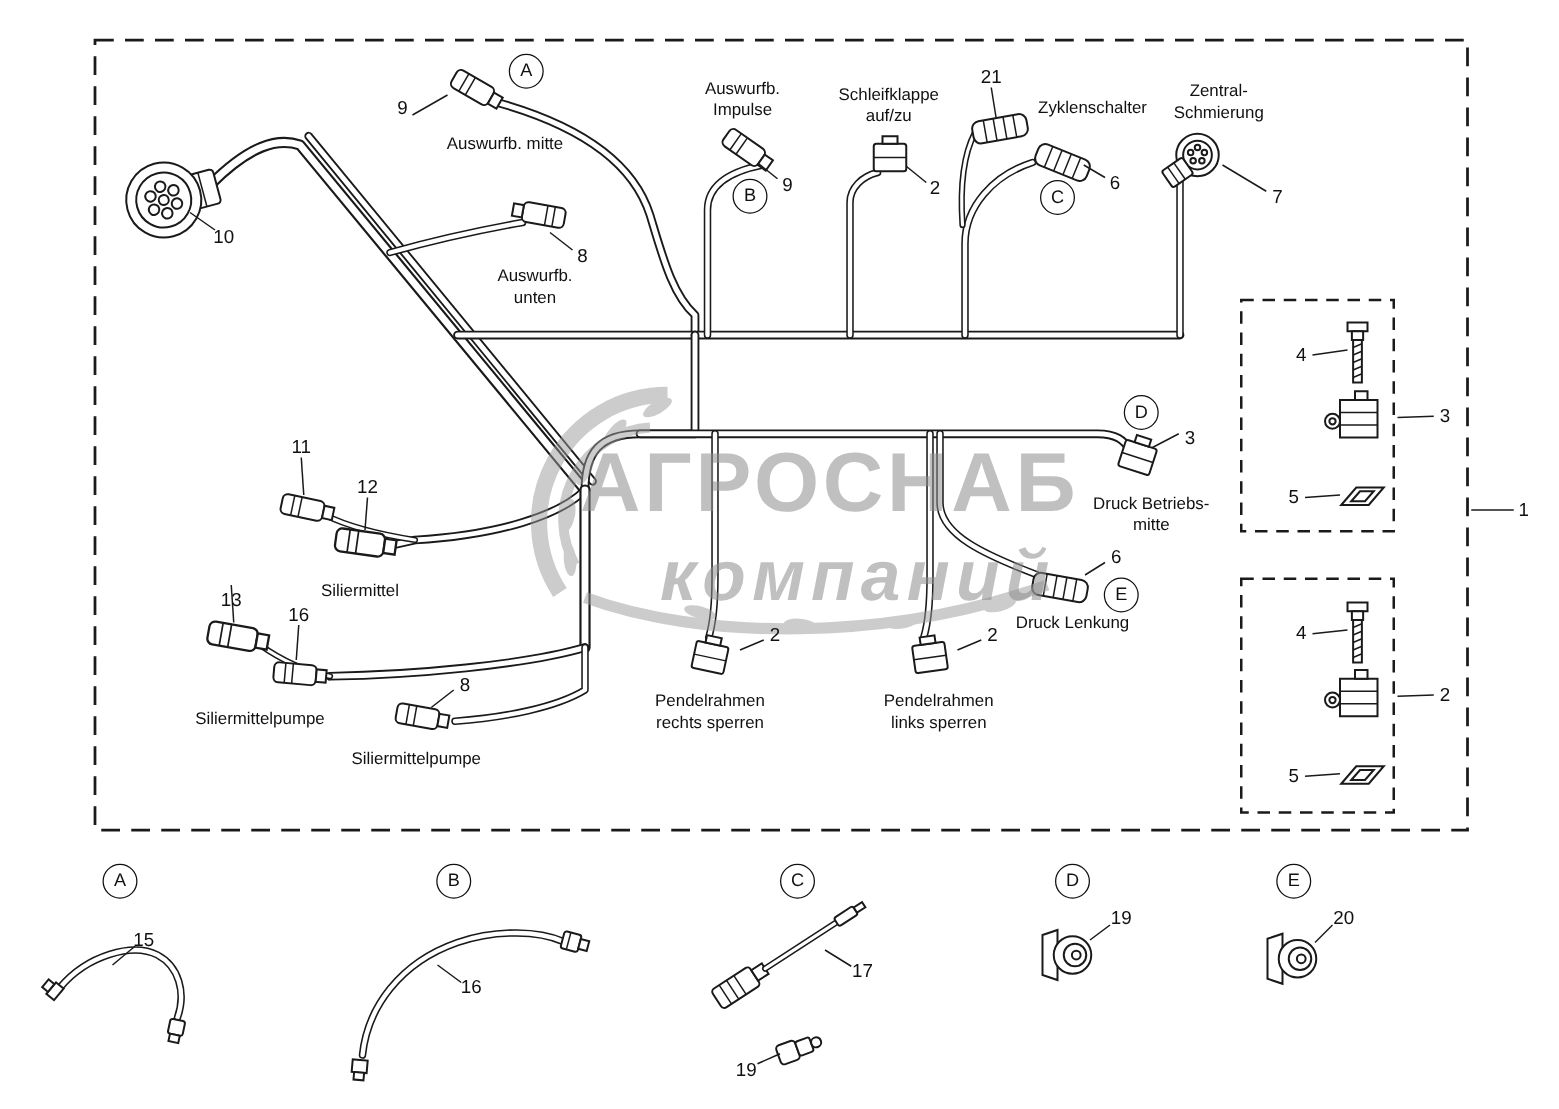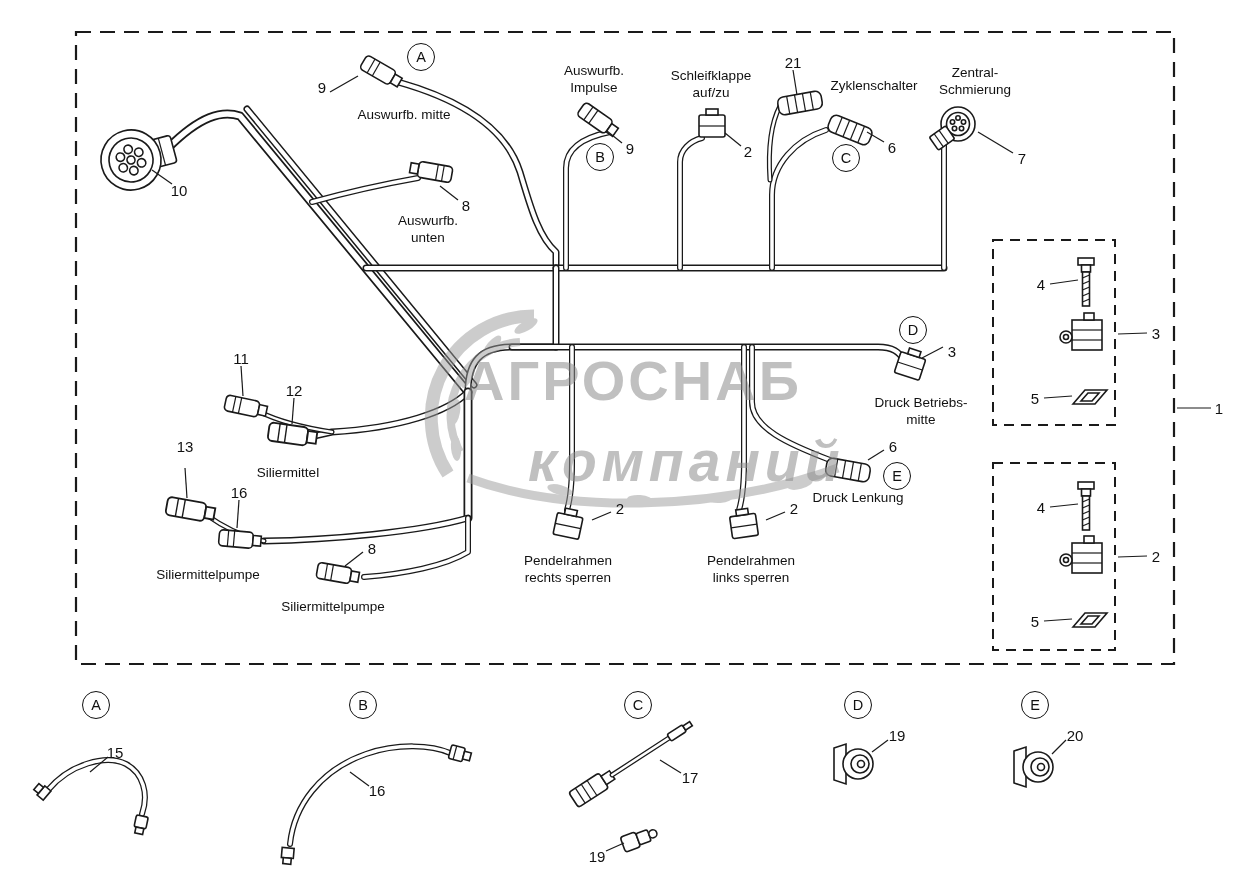--- a/index.html
+++ b/index.html
@@ -344,21 +344,21 @@
       <ellipse cx="455" cy="412" rx="13" ry="5" transform="rotate(-80 455 412)"></ellipse>
       <ellipse cx="456" cy="448" rx="13" ry="5" transform="rotate(-95 456 448)"></ellipse>
       <ellipse cx="560" cy="490" rx="13" ry="5" transform="rotate(15 560 490)"></ellipse>
       <ellipse cx="640" cy="500" rx="13" ry="5" transform="rotate(5 640 500)"></ellipse>
       <ellipse cx="720" cy="498" rx="13" ry="5" transform="rotate(-5 720 498)"></ellipse>
       <ellipse cx="800" cy="484" rx="13" ry="5" transform="rotate(-15 800 484)"></ellipse>
     </g>
   </g>
 </svg>
 
-<div class="wm" style="left:464px;top:348px;font-size:56px;letter-spacing:3px;opacity:.55">АГРОСНАБ</div>
+<div class="wm" style="left:464px;top:348px;font-size:67px;letter-spacing:3px;opacity:.55">АГРОСНАБ</div>
 <div class="wm" style="left:528px;top:428px;font-size:57px;letter-spacing:5px;opacity:.55;font-style:italic">компаний</div>
 
 <div class="lbl" style="left:404px;top:107px">Auswurfb. mitte</div>
 <div class="lbl" style="left:594px;top:63px">Auswurfb.
 Impulse</div>
 <div class="lbl" style="left:711px;top:68px">Schleifklappe
 auf/zu</div>
 <div class="lbl" style="left:874px;top:78px">Zyklenschalter</div>
 <div class="lbl" style="left:975px;top:65px">Zentral-
 Schmierung</div>
@@ -382,21 +382,21 @@
 <div class="num" style="left:748px;top:151px">2</div>
 <div class="num" style="left:793px;top:62px">21</div>
 <div class="num" style="left:892px;top:147px">6</div>
 <div class="num" style="left:1022px;top:158px">7</div>
 <div class="num" style="left:952px;top:351px">3</div>
 <div class="num" style="left:893px;top:446px">6</div>
 <div class="num" style="left:620px;top:508px">2</div>
 <div class="num" style="left:794px;top:508px">2</div>
 <div class="num" style="left:241px;top:358px">11</div>
 <div class="num" style="left:294px;top:390px">12</div>
-<div class="num" style="left:185px;top:446px">13</div>
+<div class="num" style="left:185px;top:480px">13</div>
 <div class="num" style="left:239px;top:492px">16</div>
 <div class="num" style="left:372px;top:548px">8</div>
 <div class="num" style="left:1041px;top:284px">4</div>
 <div class="num" style="left:1156px;top:333px">3</div>
 <div class="num" style="left:1035px;top:398px">5</div>
 <div class="num" style="left:1041px;top:507px">4</div>
 <div class="num" style="left:1156px;top:556px">2</div>
 <div class="num" style="left:1035px;top:621px">5</div>
 <div class="num" style="left:1219px;top:408px">1</div>
 <div class="num" style="left:115px;top:752px">15</div>

